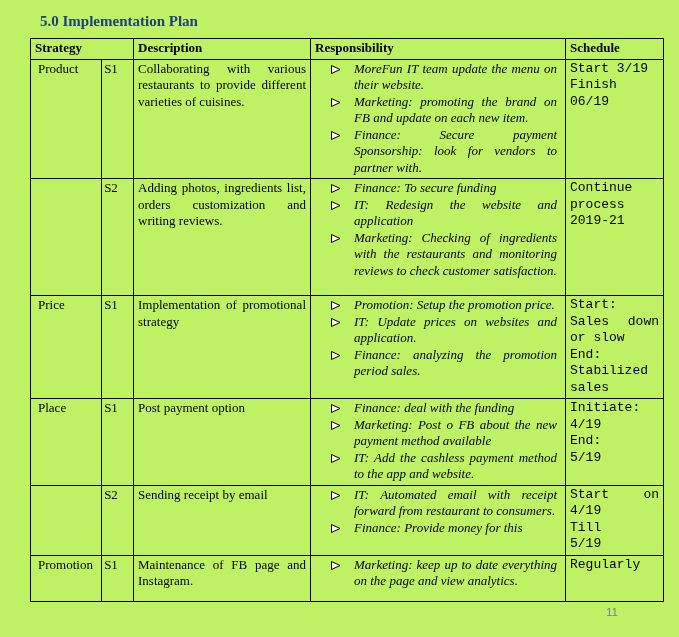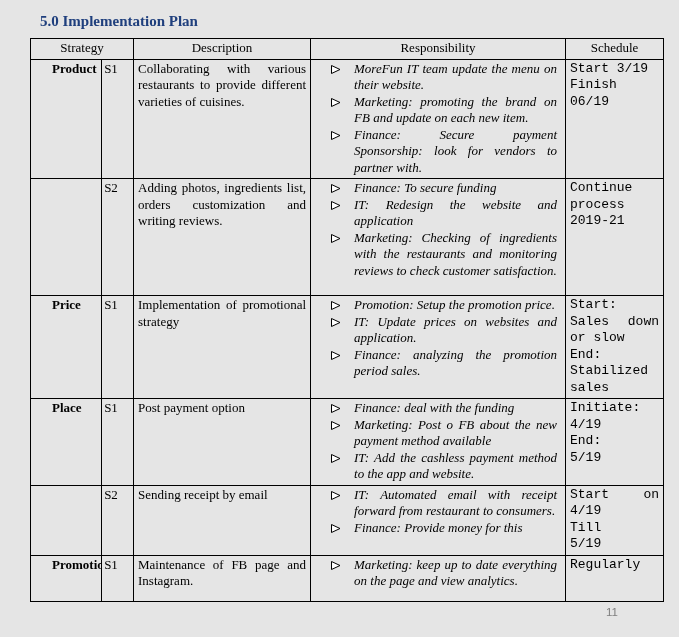--- a/index.html
+++ b/index.html
@@ -1,20 +1,20 @@
 <!DOCTYPE html>
 <html><head>
 <meta charset="utf-8">
 <style>
   * { margin:0; padding:0; box-sizing:border-box; }
   html,body { background:#ffffff; }
   .page {
     position:relative;
     width:679px; height:637px;
-    background:#e5e5e5;
+    background:#bef264;
     font-family:"Liberation Serif","DejaVu Serif",serif;
     color:#000;
     overflow:hidden;
   }
   .doc-title {
     position:absolute; left:40px; top:13px;
     font-size:15px; font-weight:bold;
     color:#1f3f7d;
   }
   table.plan {
@@ -23,27 +23,27 @@
     border-collapse:collapse;
     table-layout:fixed;
     font-size:13px; line-height:16.5px;
   }
   .plan th, .plan td {
     border:1px solid #000;
     vertical-align:top;
     padding:1px 4px 2px 4px;
     overflow:hidden;
   }
-  .plan th { font-weight:normal; text-align:center; height:15px; }
+  .plan th { font-weight:bold; text-align:left; height:15px; }
   .col-strategy { width:71px; }
   .col-s { width:32px; }
   .col-desc { width:177px; }
   .col-resp { width:255px; }
   .col-sched { width:98px; }
-  td.cell-strategy { padding-left:21px;font-weight:bold; }
+  td.cell-strategy { padding-left:7px; }
   td.cell-s { text-align:center; padding-left:1px; padding-right:14px; }
   td.cell-desc { text-align:justify; }
   td.cell-resp { padding-left:0; }
   .resp-item {
     position:relative;
     padding-left:43px; padding-right:4px;
     text-align:justify;
     font-style:italic;
   }
   .bullet {

